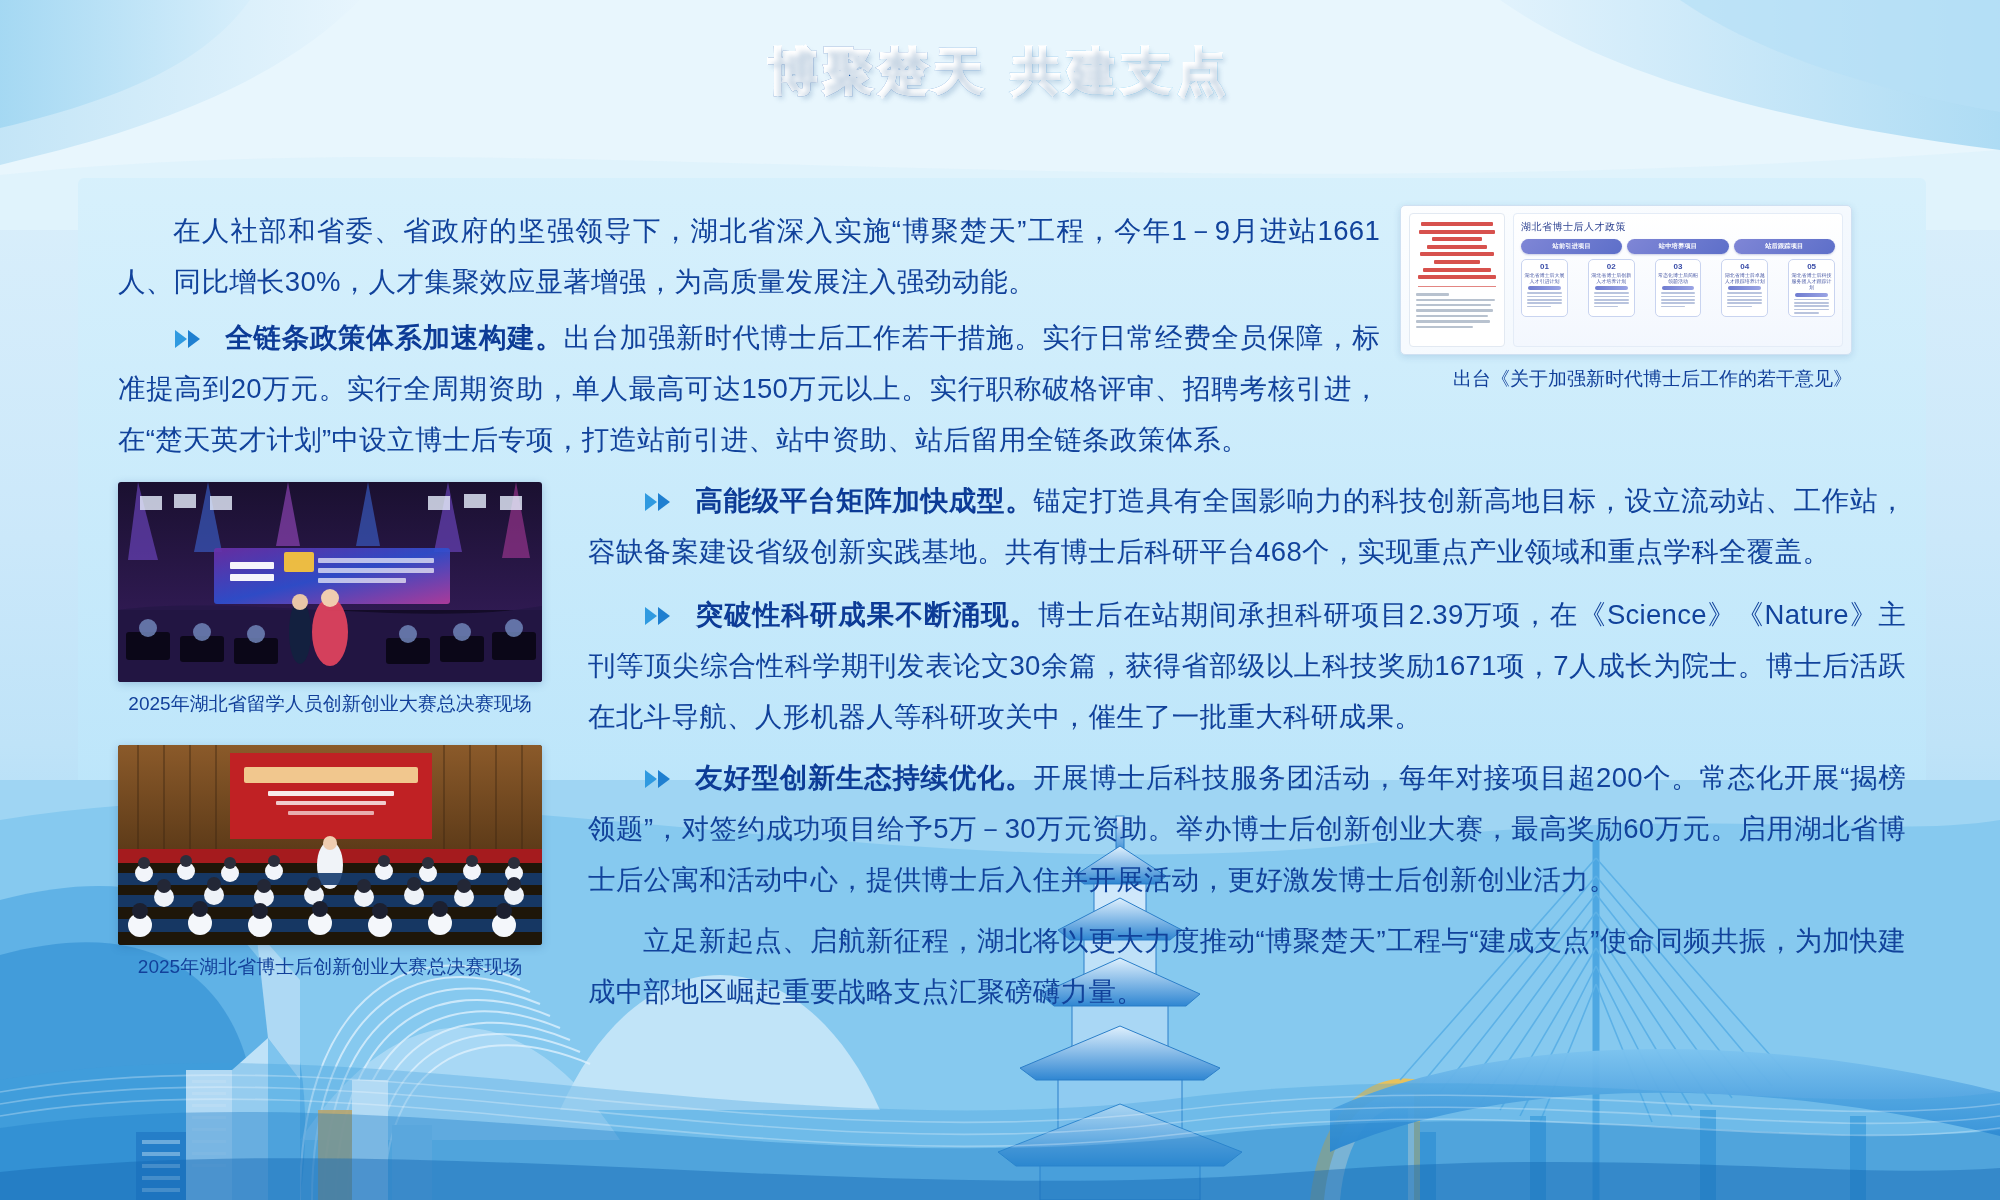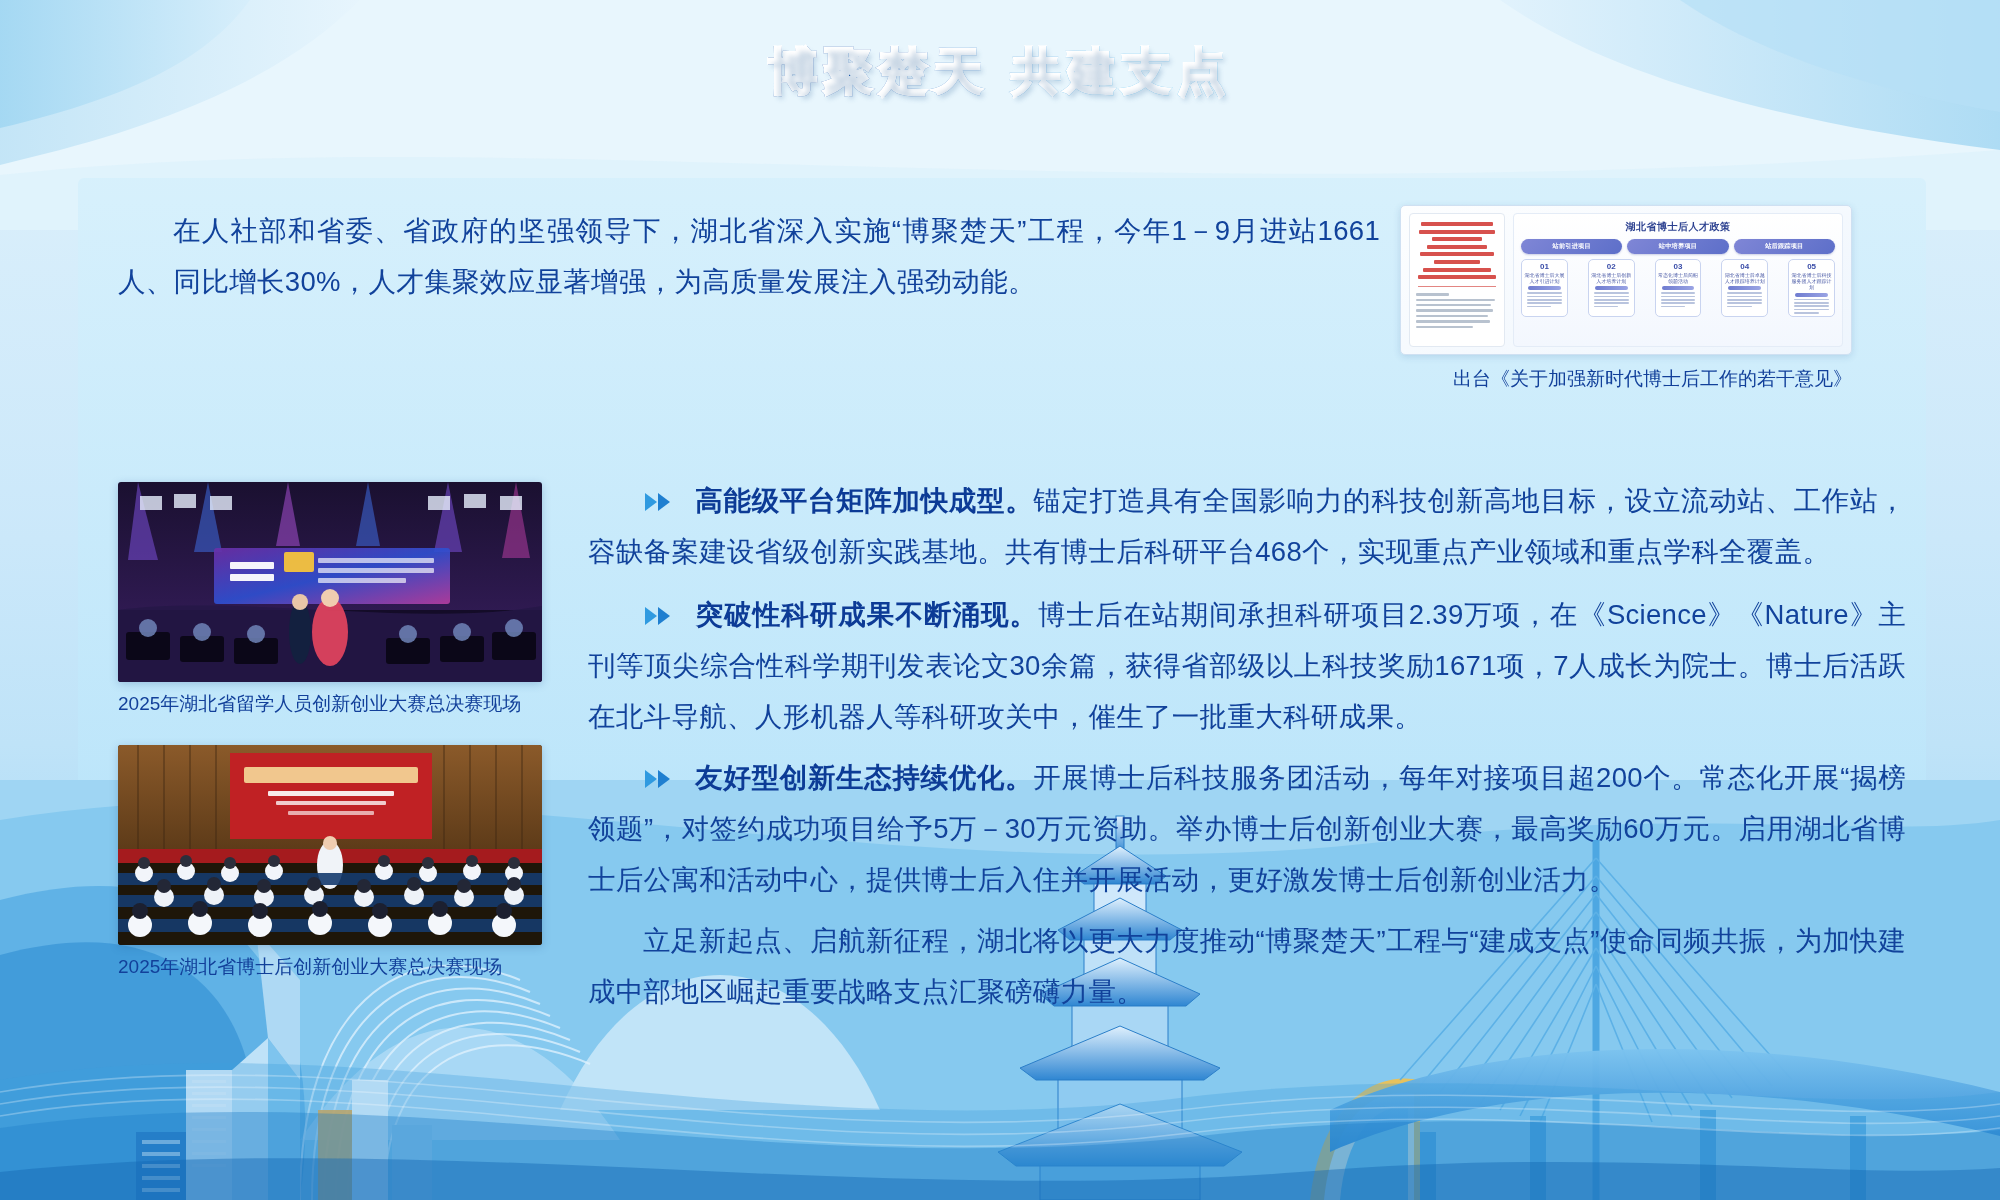--- a/index.html
+++ b/index.html
@@ -97,21 +97,21 @@
   }
   .doc-line { height:4px; margin:0 auto 3.6px; background:#d0332e; border-radius:1px; opacity:.85; }
   .doc-rule { height:1px; background:#d0332e; margin:7px 2px 6px; opacity:.6;}
   .doc-body { }
   .doc-body i { display:block; height:2.4px; background:#9aa8bb; margin-bottom:3px; border-radius:1px; opacity:.7;}
   .chart {
     flex:1; background:linear-gradient(180deg,#ffffff 0%,#f3f7fe 100%);
     border:1px solid #e4ecf7; border-radius:4px; padding:6px 7px; overflow:hidden;
   }
   .chart-title {
-    text-align:center; color:#2a3f8f; font-weight:bold; font-size:10px;
+    text-align:left; color:#2a3f8f; font-weight:normal; font-size:10px;
     letter-spacing:.5px; margin-bottom:5px;
   }
   .chart-row { display:flex; justify-content:space-between; gap:5px; margin-bottom:5px; }
   .pill {
     flex:1; text-align:center; font-size:6.2px; color:#fff; font-weight:bold;
     background:linear-gradient(135deg,#7f86d6 0%,#5d6fc9 100%);
     border-radius:8px; padding:3px 1px; letter-spacing:.2px;
     box-shadow:0 1px 2px rgba(60,70,150,.25);
   }
   .cards { display:flex; gap:20px; }
@@ -130,21 +130,21 @@
 
   
   .photo-block { position:absolute; z-index:5; }
   #photo1 { left:118px; top:482px; width:424px; }
   #photo2 { left:118px; top:745px; width:424px; }
   .photo {
     width:424px; height:200px; border-radius:3px; overflow:hidden; position:relative;
     box-shadow:0 2px 8px rgba(30,80,140,.25);
   }
   .ph-cap {
-    text-align:left; font-size:19px; color:#12409a; margin-top:9px;
+    text-align:center; font-size:19px; color:#12409a; margin-top:9px;
     font-family:"Liberation Sans","DejaVu Sans",sans-serif;
   }
 </style>
 </head>
 <body>
 
 <div id="poster">
 
   <svg class="topwave" viewBox="0 0 2000 230" preserveAspectRatio="none">
     <defs>
@@ -305,20 +305,26 @@
   <div class="title-wrap">
     <div class="title">博聚楚天 共建支点</div>
   </div>
 
   <div class="content">
 
     <div class="para indent" id="p-intro">
       <span>在人社部和省委、省政府的坚强领导下，湖北省深入实施“博聚楚天”工程，今年1－9月进站1661人、同比增长30%，人才集聚效应显著增强，为高质量发展注入强劲动能。</span>
     </div>
 
+    <div class="para indent" id="p-policy">
+      <svg class="chev" viewBox="0 0 40 22">
+        <path d="M2,2 L14,11 L2,20 Z" fill="#2f9ae0"></path>
+        <path d="M15,2 L27,11 L15,20 Z" fill="#1f7fd0"></path>
+      </svg><b>全链条政策体系加速构建。</b><span>出台加强新时代博士后工作若干措施。实行日常经费全员保障，标准提高到20万元。实行全周期资助，单人最高可达150万元以上。实行职称破格评审、招聘考核引进，在“楚天英才计划”中设立博士后专项，打造站前引进、站中资助、站后留用全链条政策体系。</span>
+    </div>
 
     <div class="para indent" id="p-platform">
       <svg class="chev" viewBox="0 0 40 22">
         <path d="M2,2 L14,11 L2,20 Z" fill="#2f9ae0"></path>
         <path d="M15,2 L27,11 L15,20 Z" fill="#1f7fd0"></path>
       </svg><b>高能级平台矩阵加快成型。</b><span>锚定打造具有全国影响力的科技创新高地目标，设立流动站、工作站，容缺备案建设省级创新实践基地。共有博士后科研平台468个，实现重点产业领域和重点学科全覆盖。</span>
     </div>
 
     <div class="para indent" id="p-research">
       <svg class="chev" viewBox="0 0 40 22">

